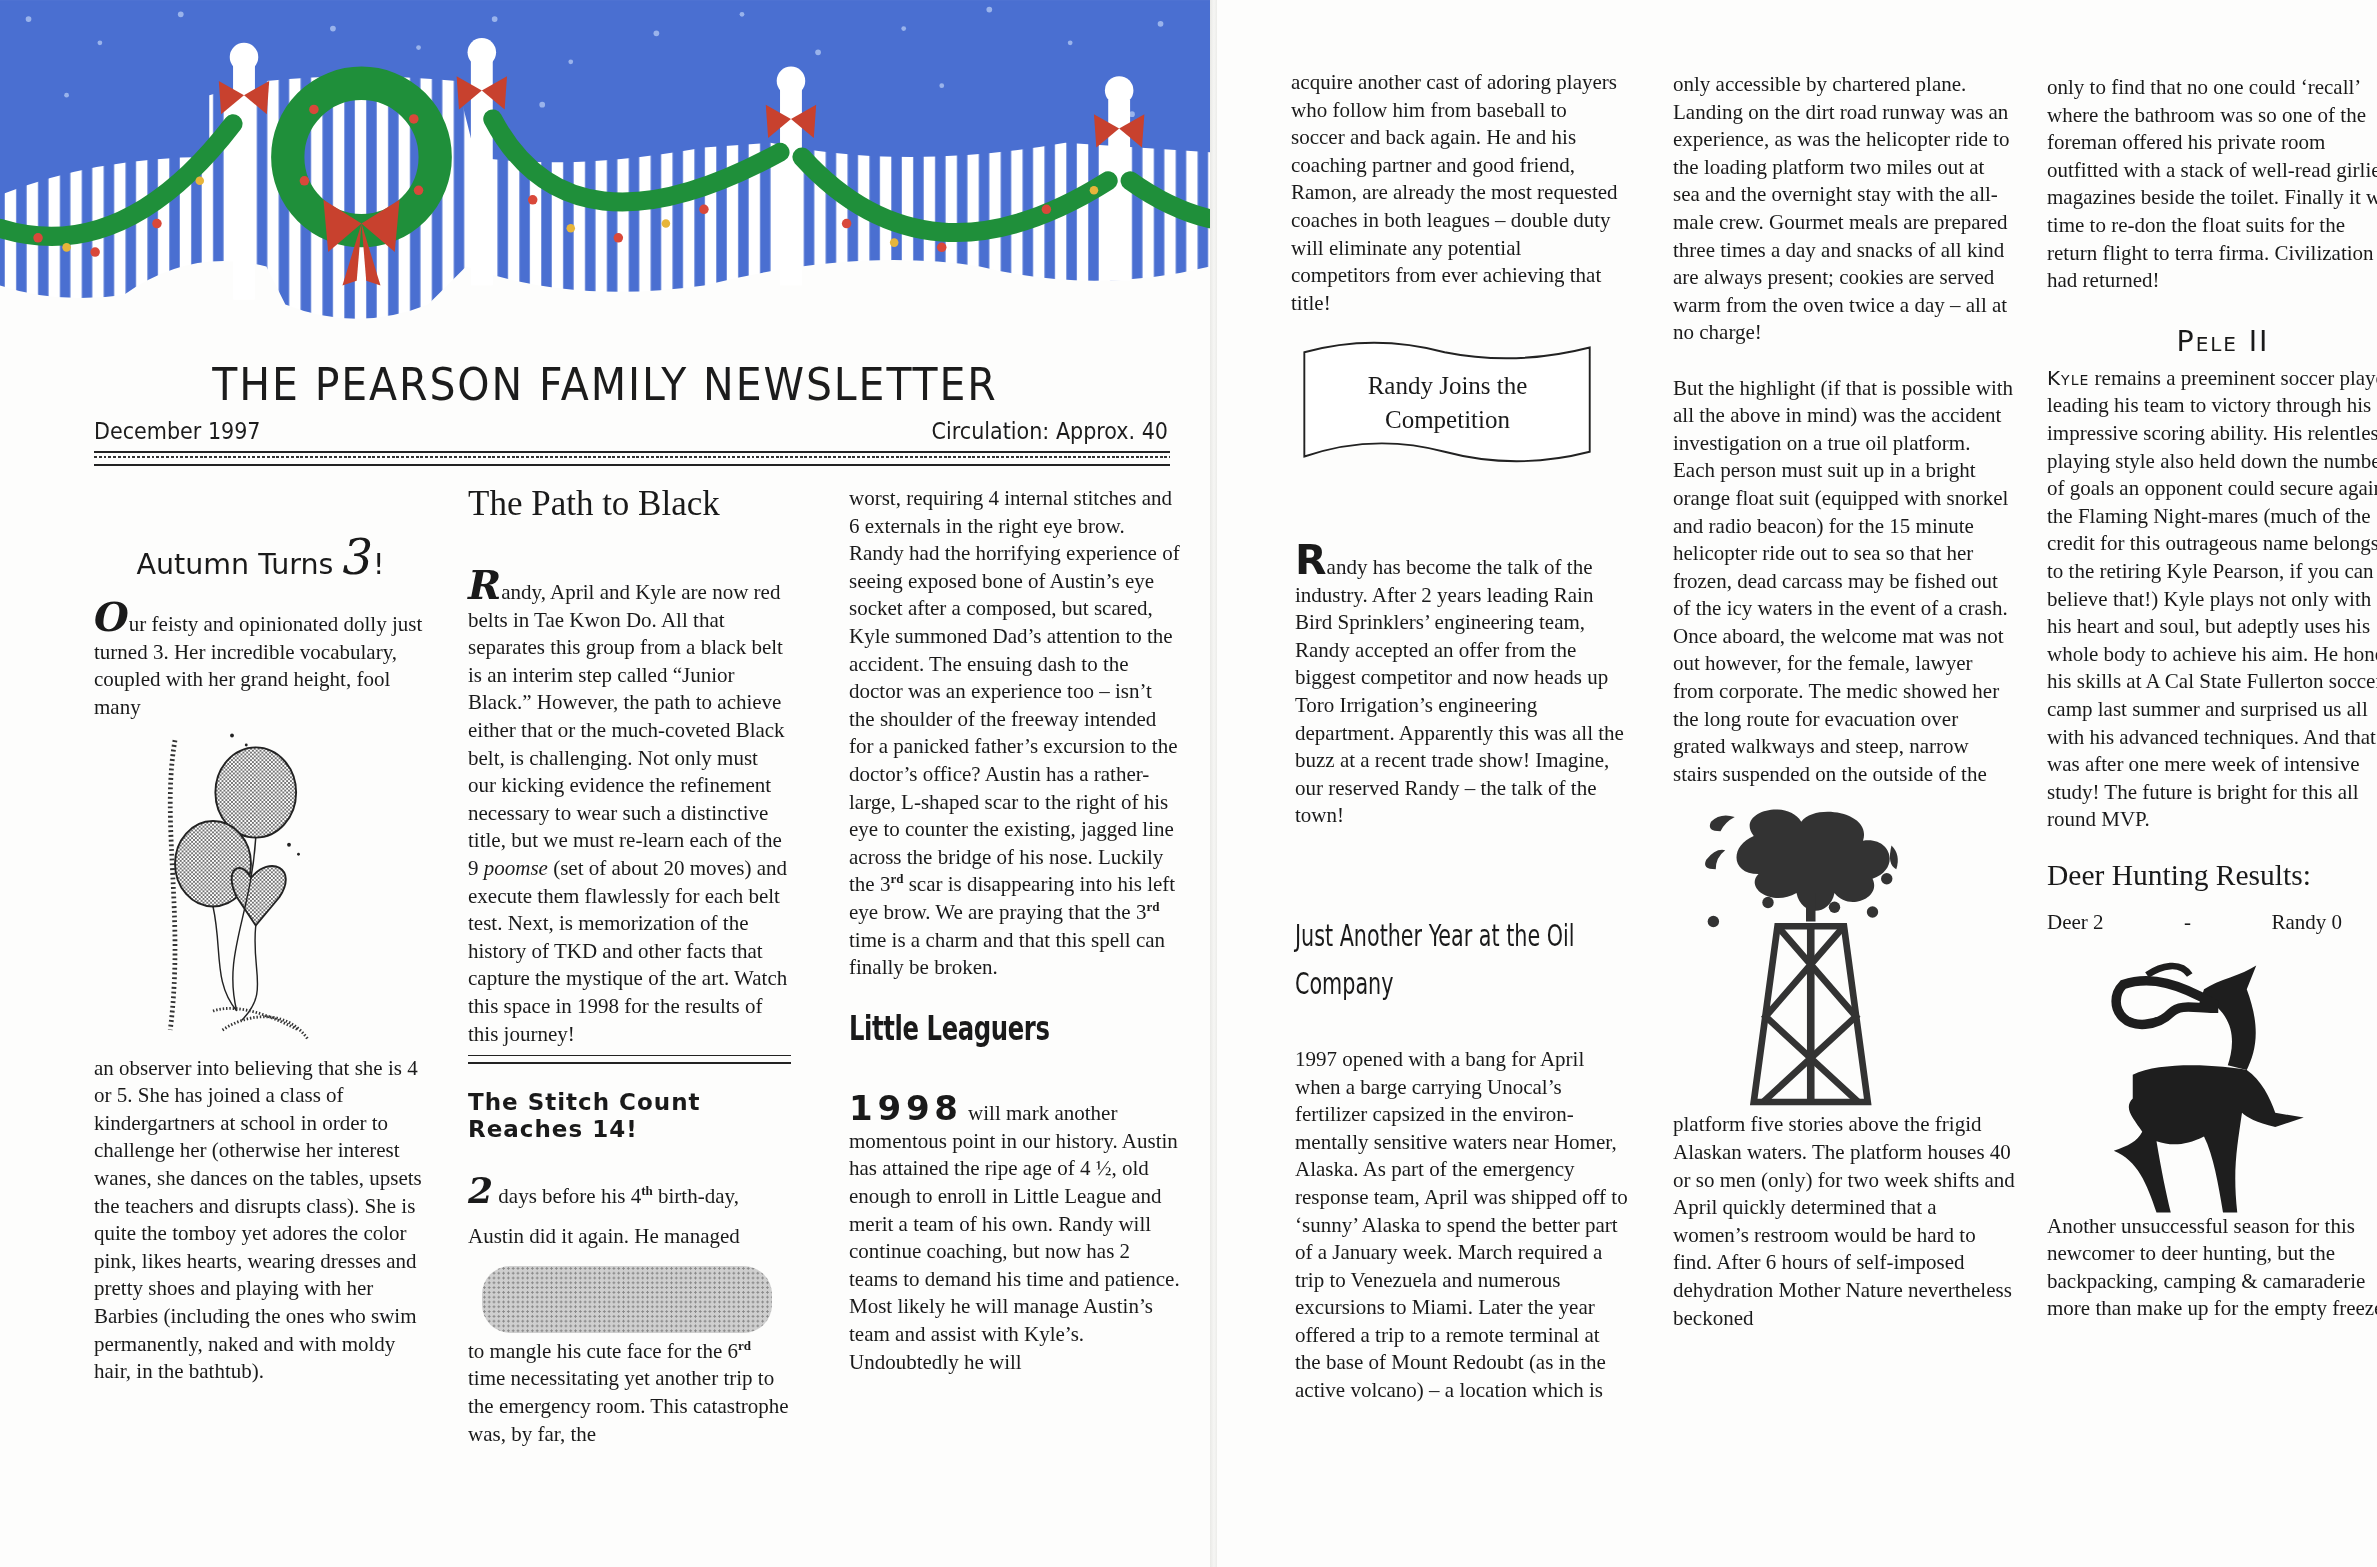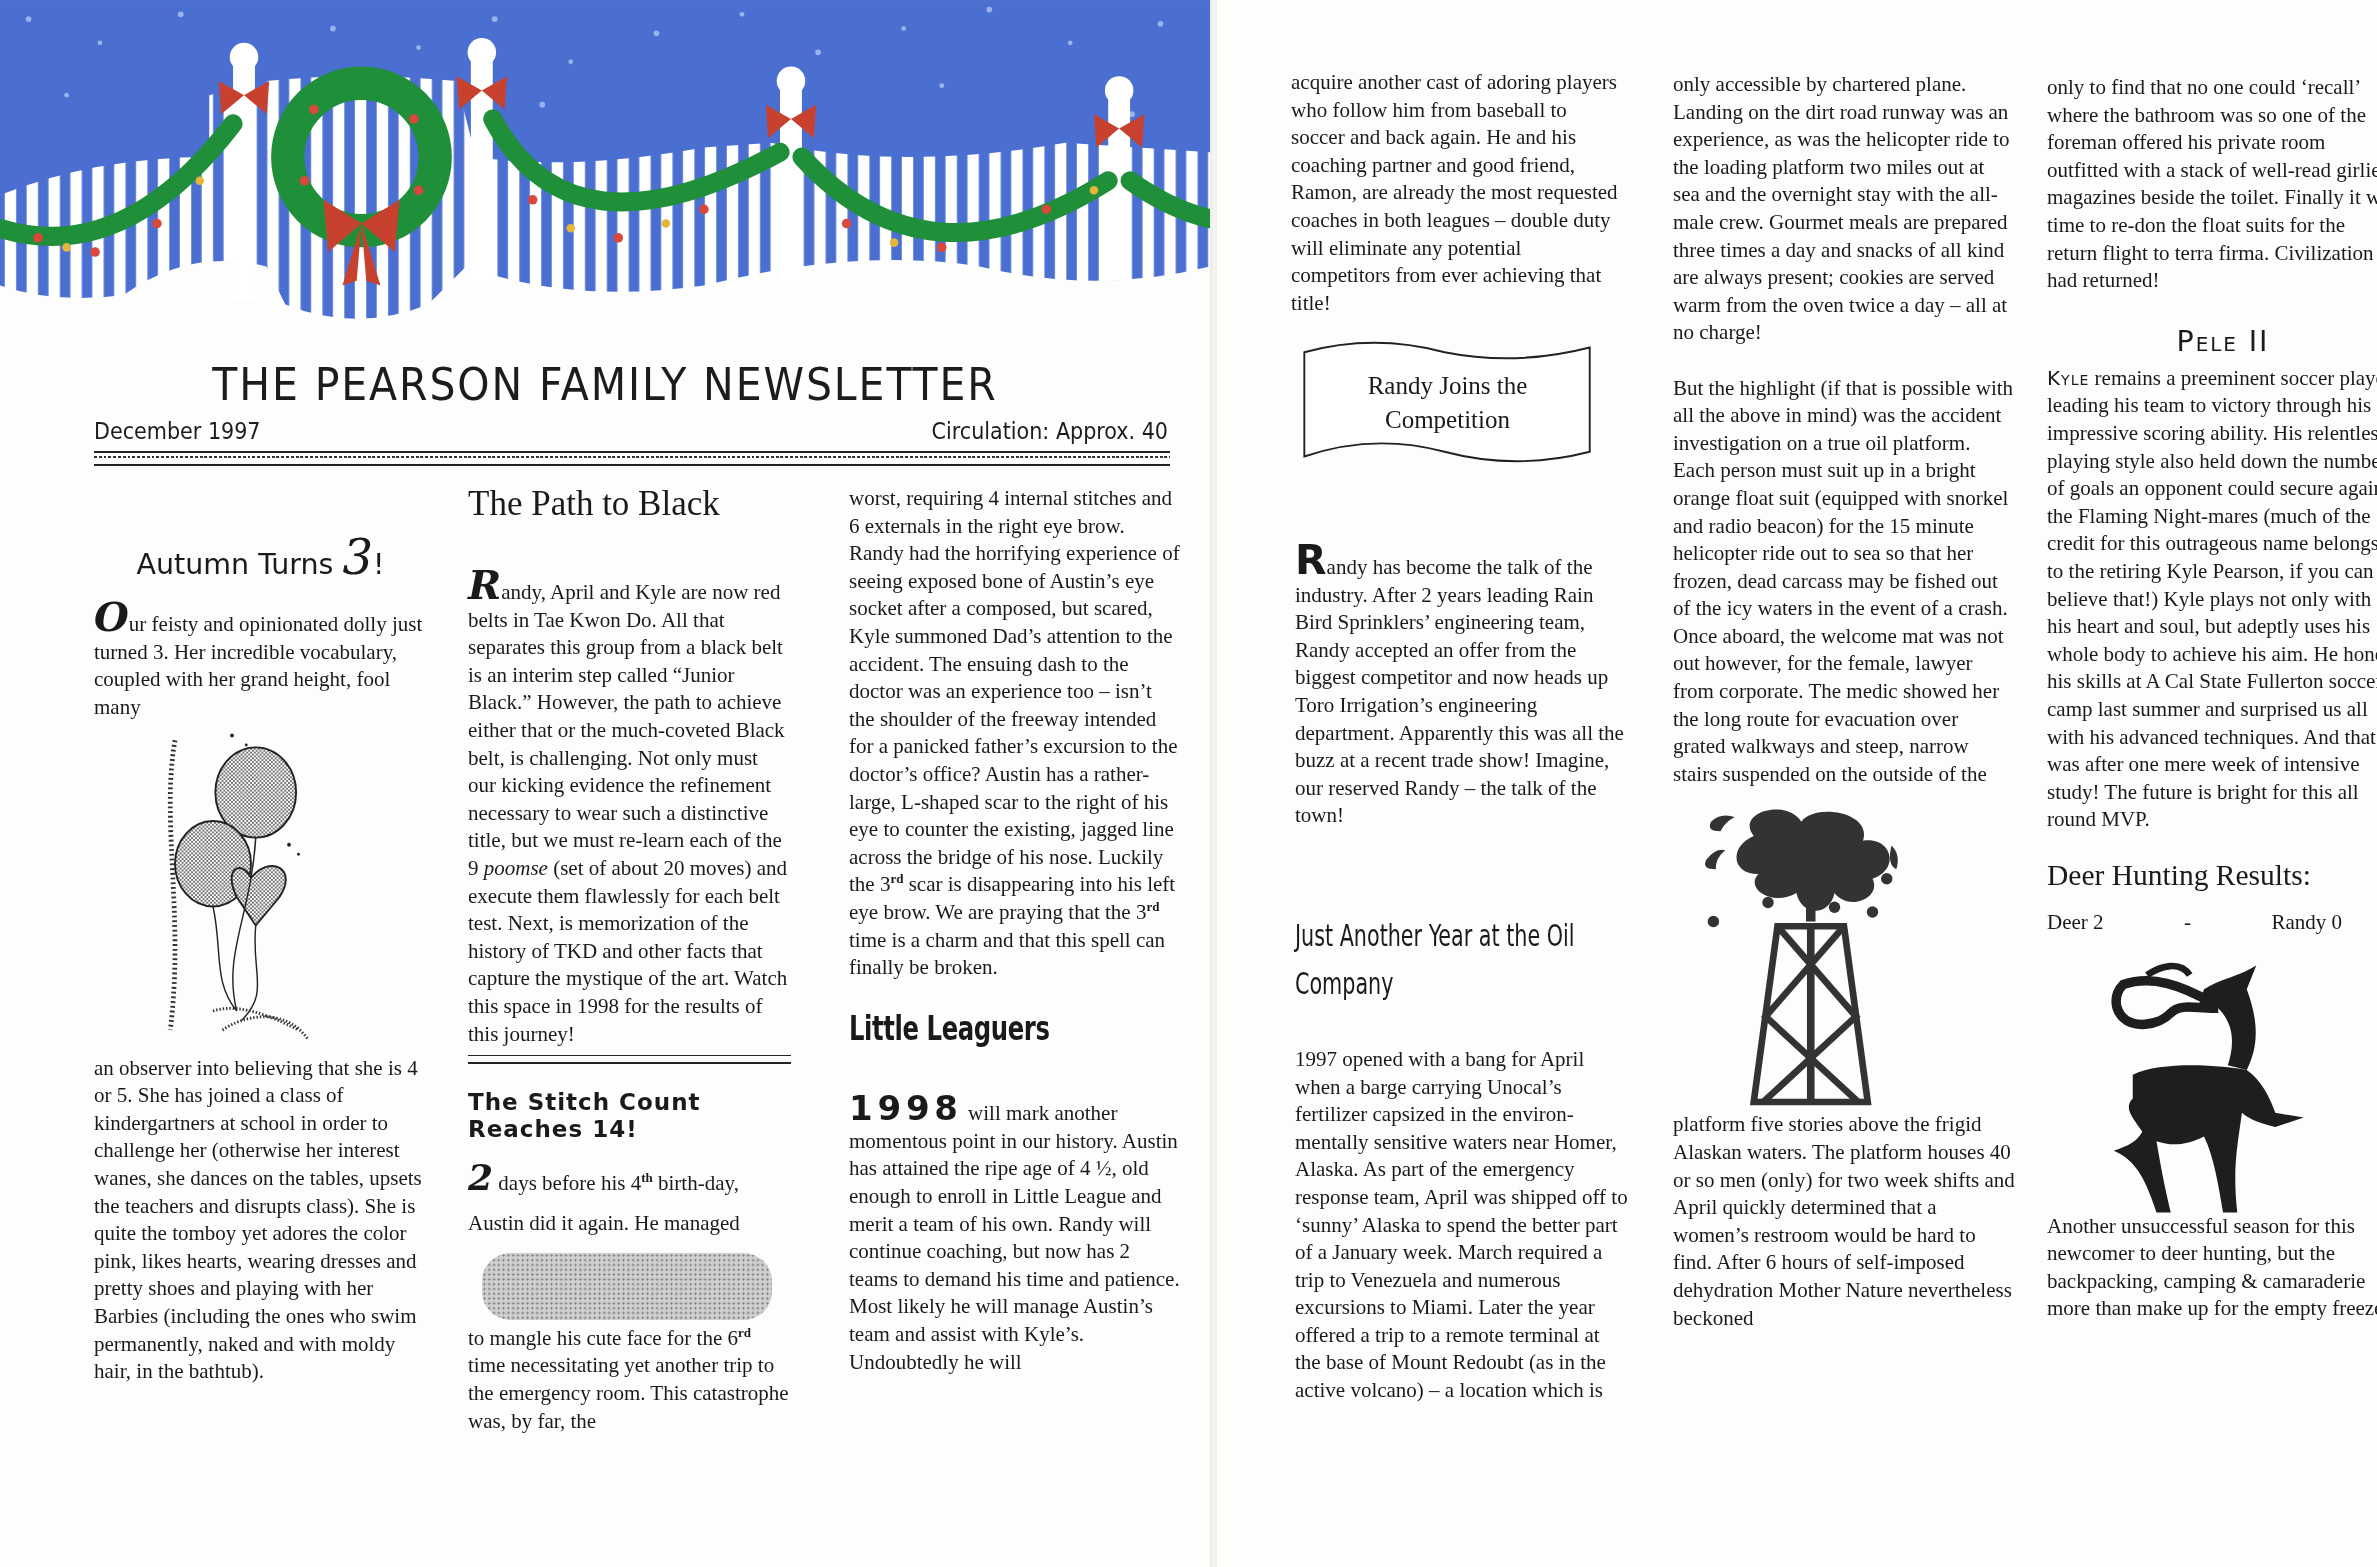--- a/index.html
+++ b/index.html
@@ -182,21 +182,21 @@
       </svg>
     </div>
     <p>an observer into believing that she is 4 or 5.  She has joined a class of kindergartners at school in order to challenge her (otherwise her interest wanes, she dances on the tables, upsets the teachers and disrupts class).  She is quite the tomboy yet adores the color pink, likes hearts, wearing dresses and pretty shoes and playing with her Barbies (including the ones who swim permanently, naked and with moldy hair, in the bathtub).</p>
   </div>
 
   <div class="col" style="left:468px; top:480px; width:323px;">
     <div style="font-size:35px; line-height:48px;">The Path to Black</div>
     <p style="margin-top:43px;"><span class="dropcap-script">R</span><span>andy, April and Kyle are now red belts in Tae Kwon Do.  All that separates this group from a black belt is an interim step called “Junior Black.”  However, the path to achieve either that or the much-coveted Black belt, is challenging.  Not only must our kicking evidence the refinement necessary to wear such a distinctive title, but we must re-learn each of the 9 </span><i>poomse</i><span> (set of about 20 moves) and execute them flawlessly for each belt test.  Next, is memorization of the history of TKD and other facts that capture the mystique of the art.  Watch this space in 1998 for the results of this journey!</span></p>
     <div class="rule-thin" style="margin-top:6.7px;"></div>
     <div class="stitch-title" style="margin-top:25px; width:247px;">The Stitch Count Reaches 14!</div>
-    <p style="margin-top:20px; line-height:40px;"><span class="dropcap-script" style="font-size:36px;">2</span><span> days before his 4</span><sup>th</sup><span> birth-day,</span><br><span>Austin did it again.  He managed</span></p>
+    <p style="margin-top:33px; line-height:40px;"><span class="dropcap-script" style="font-size:36px;">2</span><span> days before his 4</span><sup>th</sup><span> birth-day,</span><br><span>Austin did it again.  He managed</span></p>
     <div style="margin:9.5px 0 4.8px 14.3px; width:290px; height:67px; border-radius:28.5px; background:radial-gradient(#888 30%, transparent 32%) 0 0/4.8px 4.8px, #cfcfcf;"></div>
     <p><span>to mangle his cute face for the 6</span><sup>rd</sup><span> time necessitating yet another trip to the emergency room.  This catastrophe was, by far, the</span></p>
   </div>
 
   <div class="col" style="left:849px; top:485px; width:333px;">
     <p><span>worst, requiring 4 internal stitches and 6 externals in the right eye brow.  Randy had the horrifying experience of seeing exposed bone of Austin’s eye socket after a composed, but scared, Kyle summoned Dad’s attention to the accident.  The ensuing dash to the doctor was an experience too – isn’t the shoulder of the freeway intended for a panicked father’s excursion to the doctor’s office?  Austin has a rather-large, L-shaped scar to the right of his eye to counter the existing, jagged line across the bridge of his nose.  Luckily the 3</span><sup>rd</sup><span> scar is disappearing into his left eye brow.  We are praying that the 3</span><sup>rd</sup><span> time is a charm and that this spell can finally be broken.</span></p>
     <div style="margin-top:33px;"><span class="ll-title">Little Leaguers</span></div>
     <p style="margin-top:48px;"><span class="big1998">1998</span><span> will mark another momentous point in our history.  Austin has attained the ripe age of 4 ½, old enough to enroll in Little League and merit a team of his own.  Randy will continue coaching, but now has 2 teams to demand his time and patience.  Most likely he will manage Austin’s team and assist with Kyle’s.  Undoubtedly he will</span></p>
   </div>
 </div>

